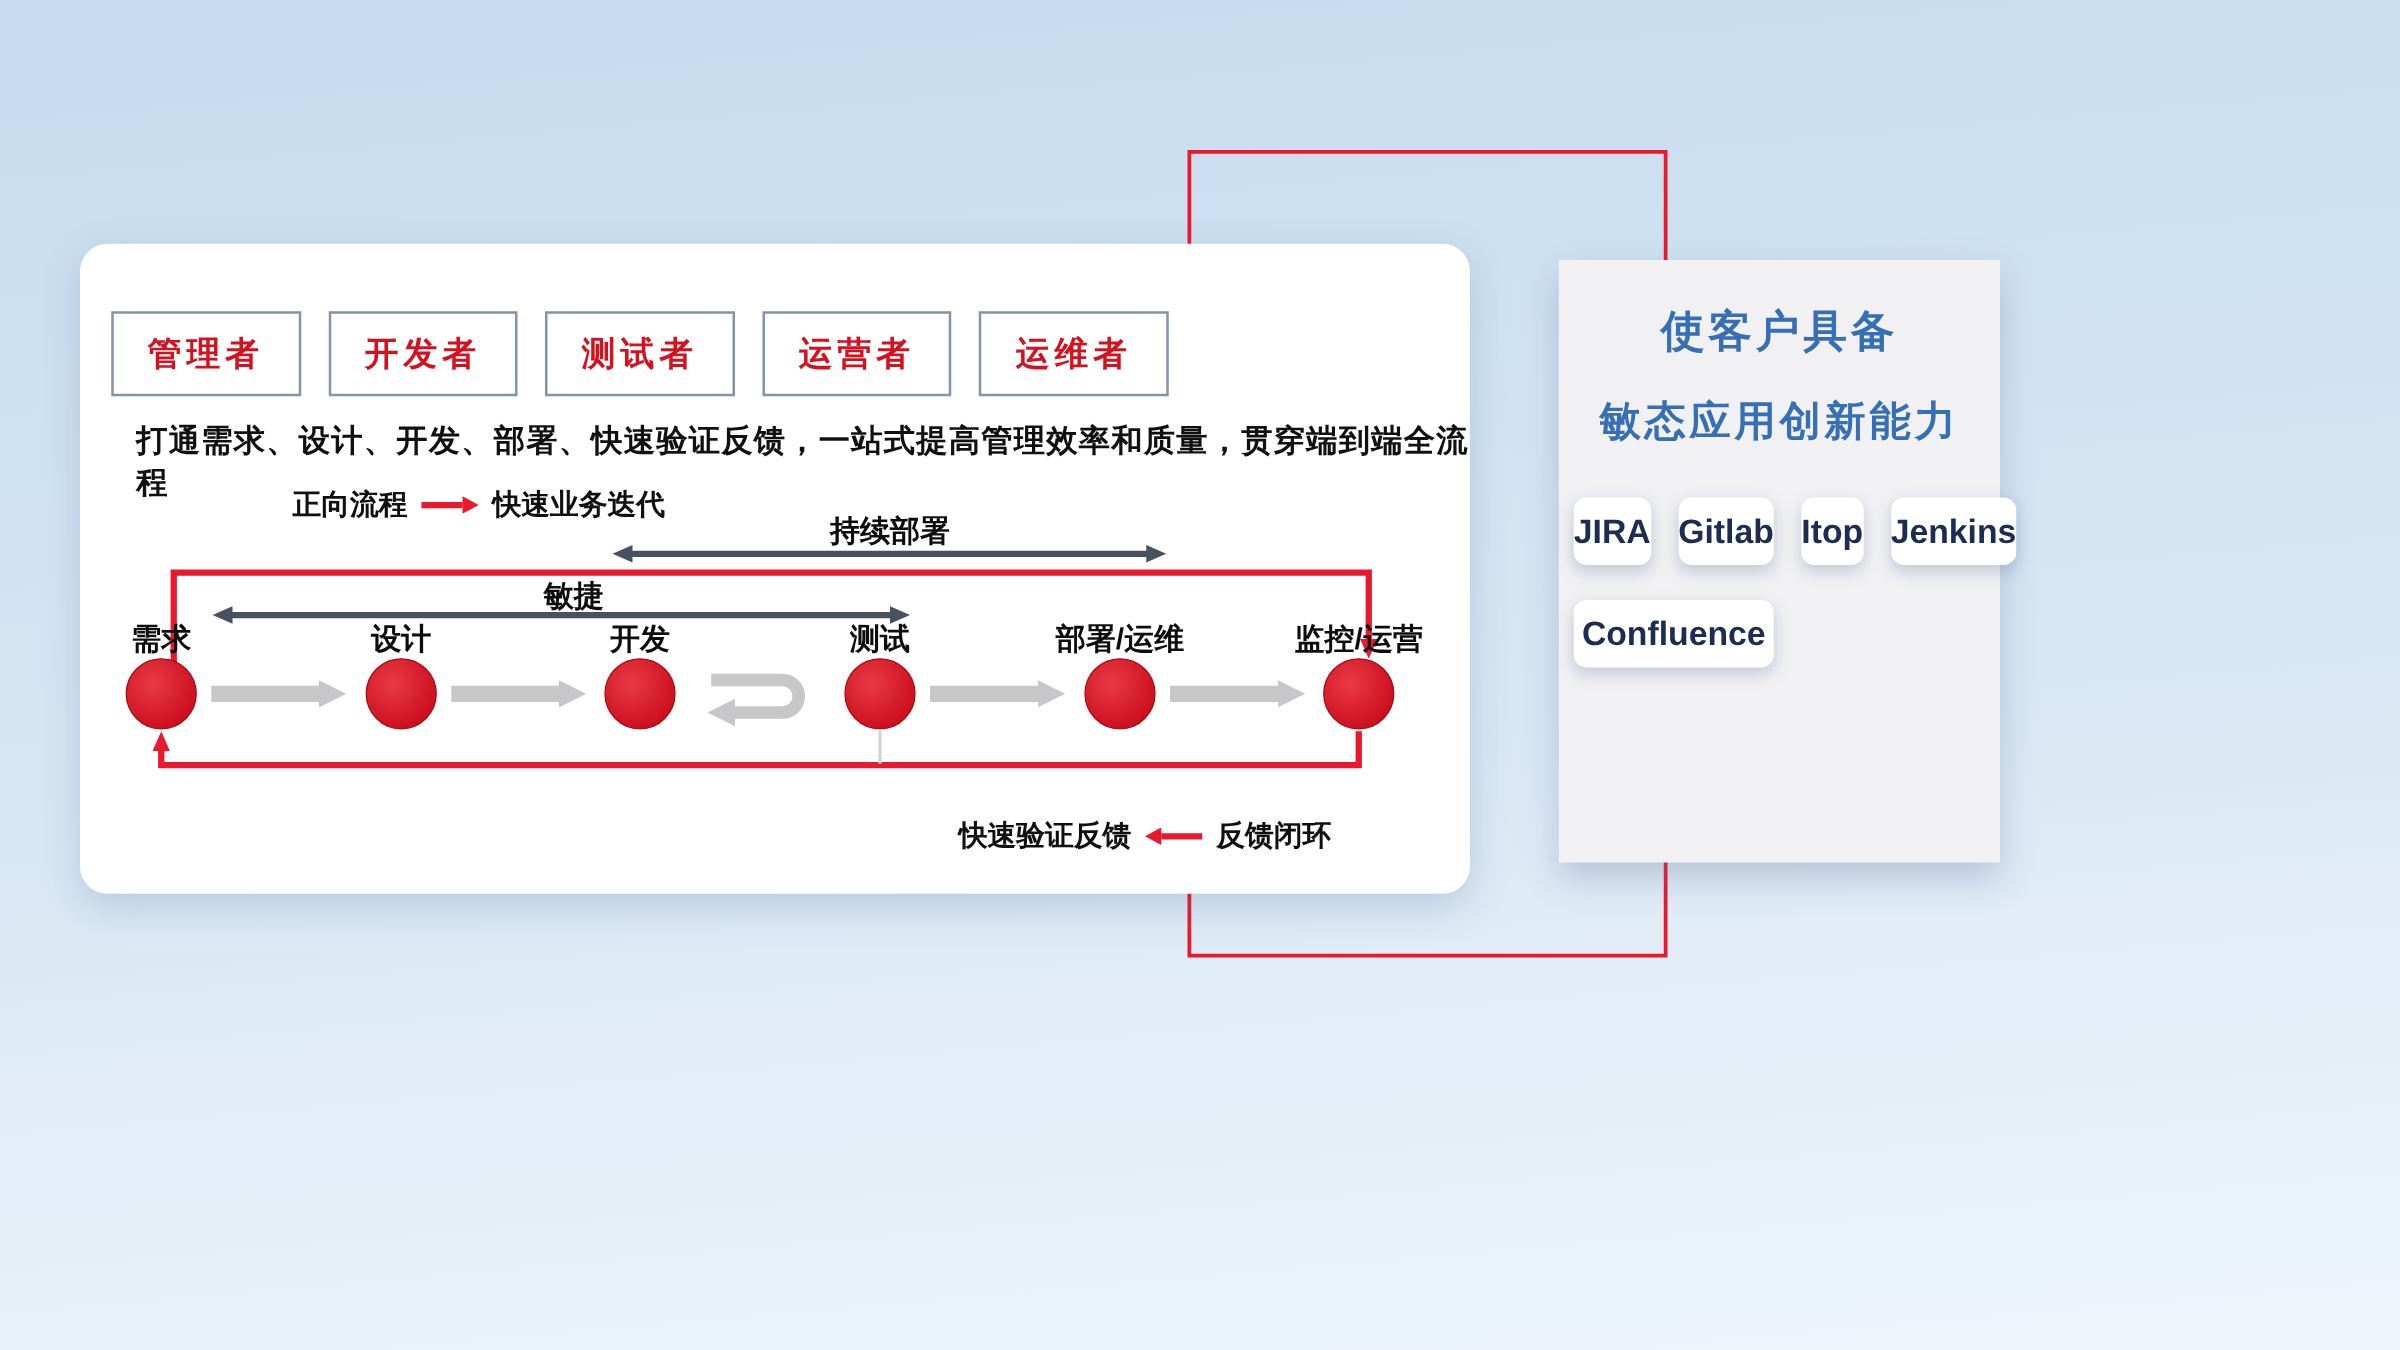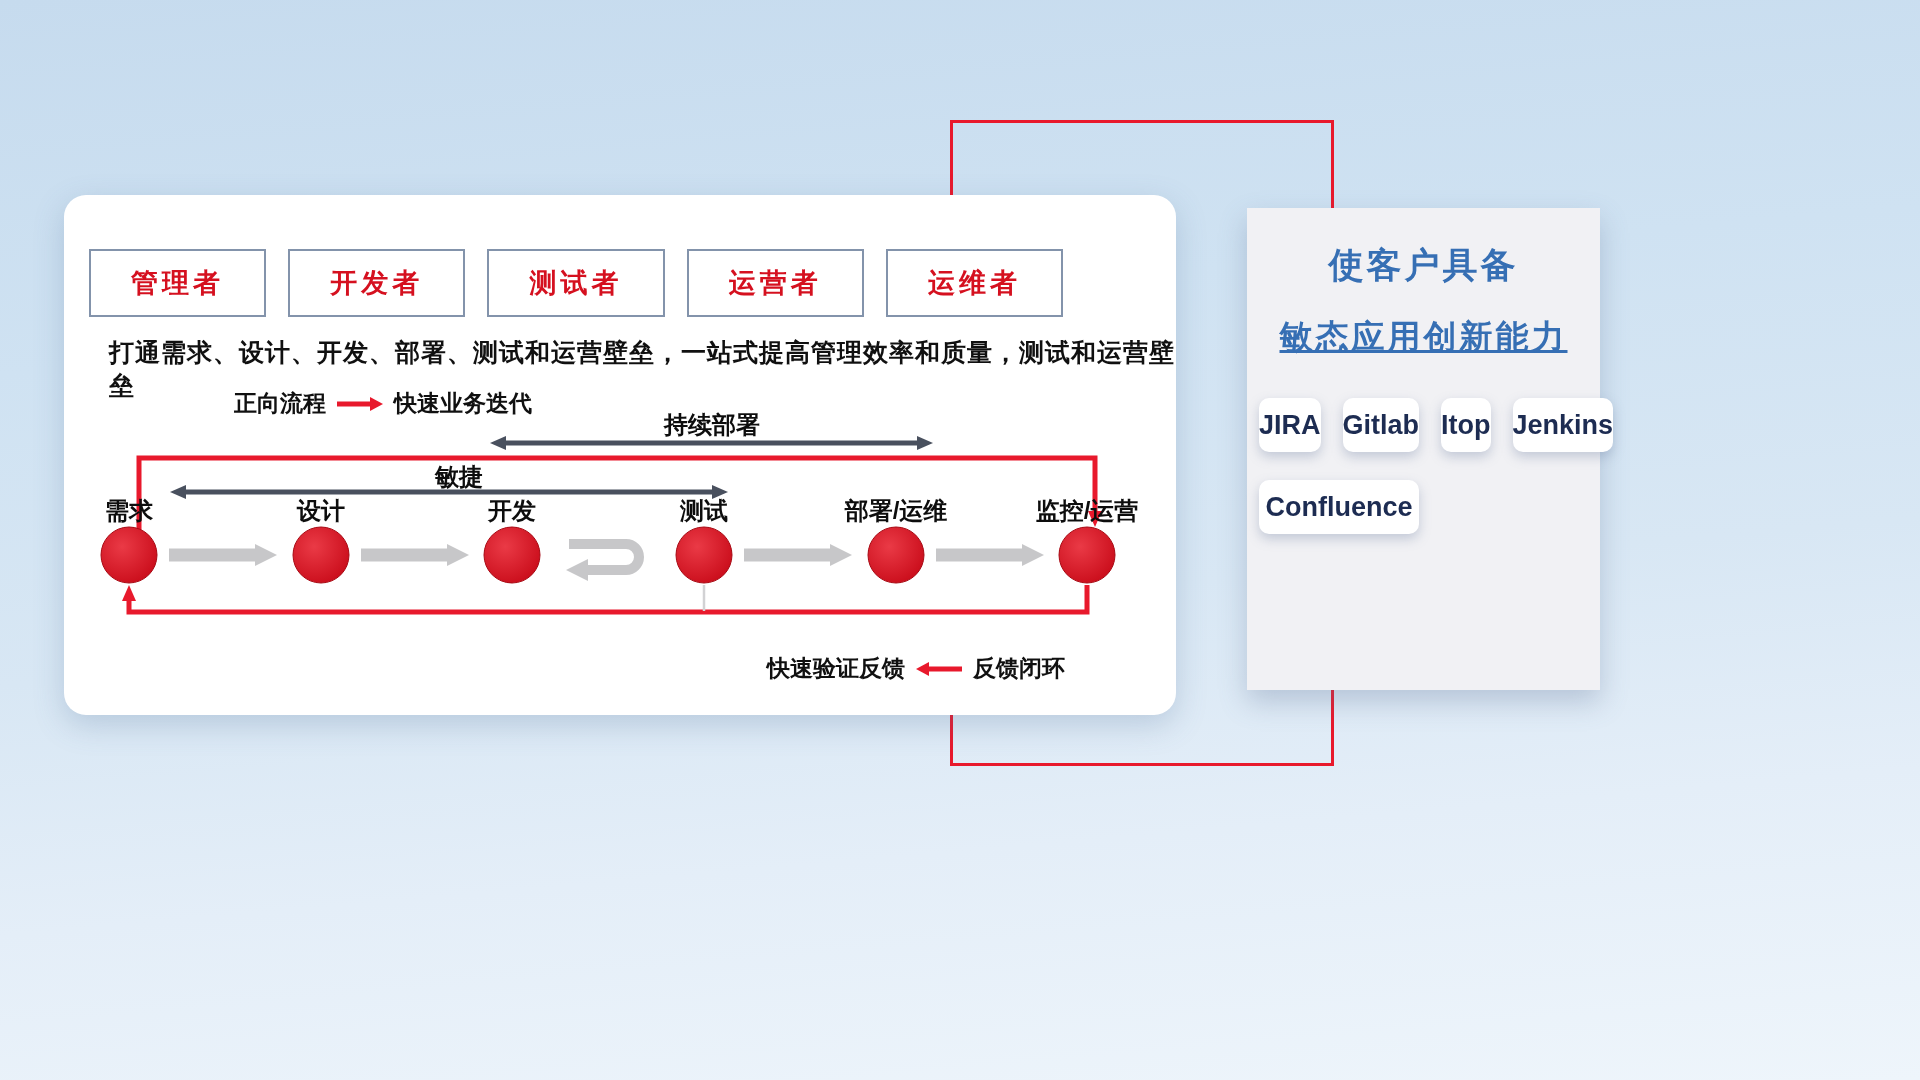--- a/index.html
+++ b/index.html
@@ -12,21 +12,21 @@
   .red-frame{
     position:absolute;left:950px;top:120px;width:378px;height:640px;
     border:3px solid #e8192c;z-index:1;background:transparent;
   }
   .card{
     position:absolute;left:64px;top:195px;width:1112px;height:520px;
     background:#ffffff;border-radius:22px;z-index:2;
     box-shadow:0 10px 30px rgba(80,110,150,.25);
   }
   .roles-row{
-    position:absolute;left:25px;top:54px;width:974px;
+    position:absolute;left:25px;top:54px;width:846px;
     display:flex;gap:22px;
   }
   .role-box{
     flex:1;height:64px;background:#fff;border:2px solid #8393ab;
     display:flex;align-items:center;justify-content:center;
     color:#d5101f;font-weight:bold;font-size:27px;letter-spacing:4px;
   }
   .description{
     position:absolute;left:45px;top:141px;
     font-size:25px;font-weight:bold;color:#101010;letter-spacing:1px;
@@ -42,21 +42,21 @@
   .span-label{font-size:24px;font-weight:bold;fill:#0d0d0d;}
   .right-panel{
     position:absolute;left:1247px;top:208px;width:353px;height:482px;
     background:#f1f1f4;z-index:3;
     box-shadow:0 12px 26px rgba(90,110,145,.3);
   }
   .panel-title{
     text-align:center;color:#366fb4;font-weight:bold;letter-spacing:3px;
   }
   .panel-title.l1{margin-top:34px;font-size:35px;}
-  .panel-title.l2{margin-top:26px;font-size:33px;text-decoration:underline;}
+  .panel-title.l2{margin-top:26px;font-size:33px;}
   .tools-grid{
     margin:38px 14px 0 12px;
     display:grid;grid-template-columns:1fr 1fr 1fr 1fr;gap:28px 22px;
   }
   .tool-box{
     background:#fff;border-radius:10px;height:54px;
     display:flex;align-items:center;justify-content:center;
     font-weight:bold;font-size:27px;color:#1d2c52;
     box-shadow:0 5px 12px rgba(110,125,160,.35);
   }
@@ -80,21 +80,21 @@
         <span>测试者</span>
       </div>
     <div class="role-box">
         <span>运营者</span>
       </div>
     <div class="role-box">
         <span>运维者</span>
       </div>
   </div>
 
-  <div class="description">打通需求、设计、开发、部署、测试和运营壁垒，一站式提高管理效率和质量，测试和运营壁垒</div>
+  <div class="description">打通需求、设计、开发、部署、快速验证反馈，一站式提高管理效率和质量，贯穿端到端全流程</div>
 
   <div class="legend legend-forward">
     <span>正向流程</span>
     <svg width="46" height="14">
       <line x1="0" y1="7" x2="33" y2="7" stroke="#e8192c" stroke-width="5"></line>
       <polygon points="33,0 46,7 33,14" fill="#e8192c"></polygon>
     </svg>
     <span>快速业务迭代</span>
   </div>
 

